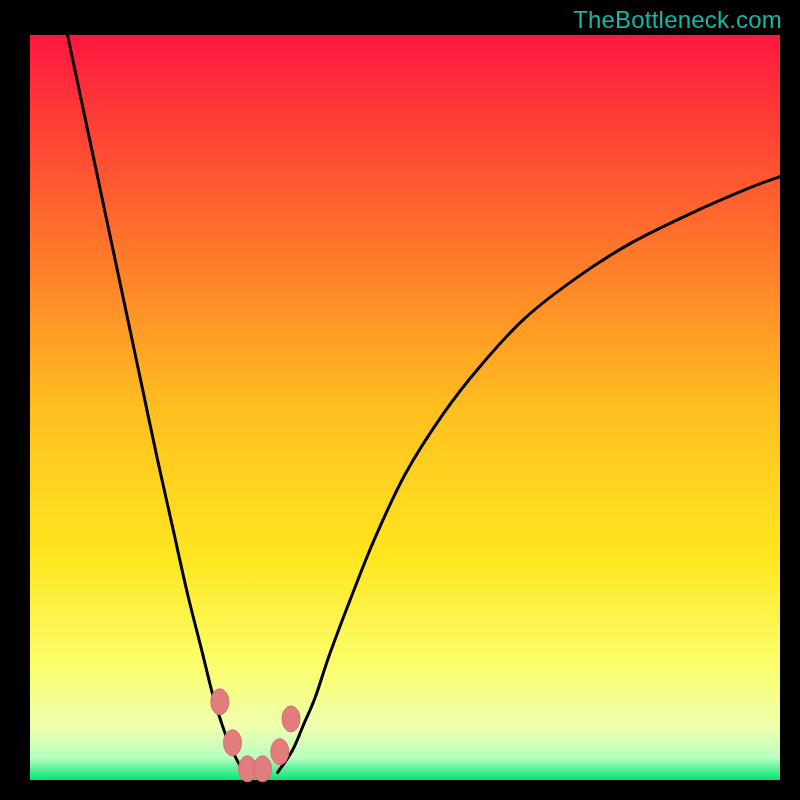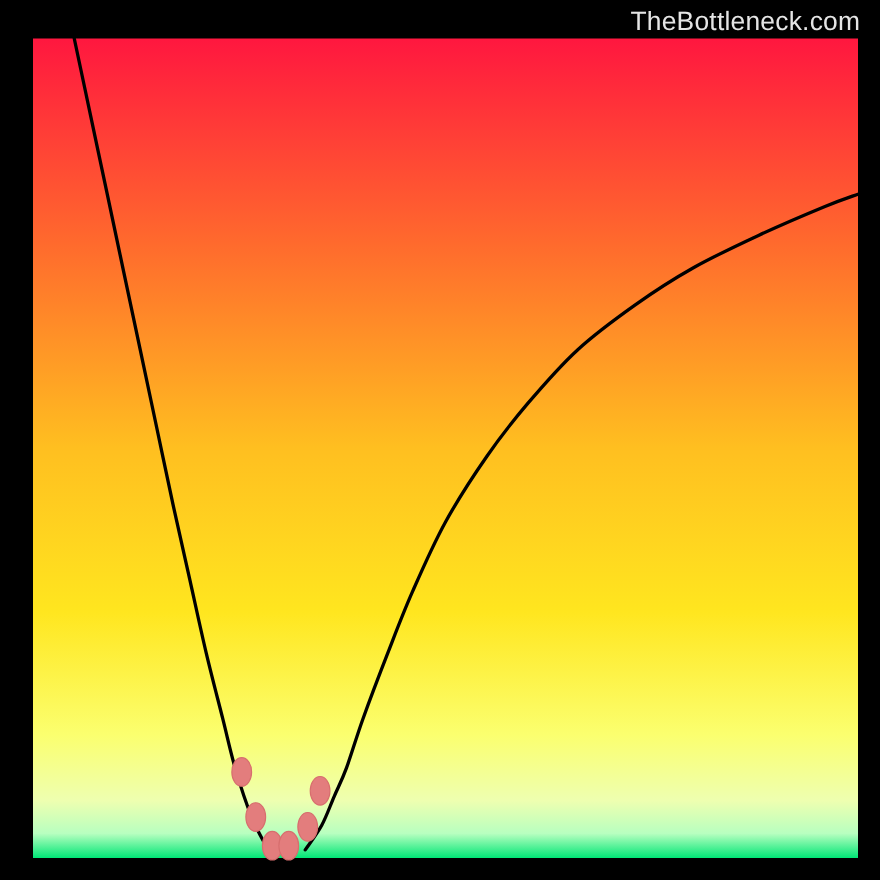--- a/index.html
+++ b/index.html
@@ -16,21 +16,21 @@
     width: 800px;
     height: 800px;
     background: #000;
   }
   .watermark {
     position: absolute;
     top: 6px;
     right: 18px;
     font-size: 24px;
     font-weight: 500;
-    color: #e5e5e5;
+    color: #14b8a6;
     letter-spacing: 0.2px;
     z-index: 20;
     pointer-events: none;
   }
   svg.plot {
     position: absolute;
     top: 0;
     left: 0;
     width: 800px;
     height: 800px;

